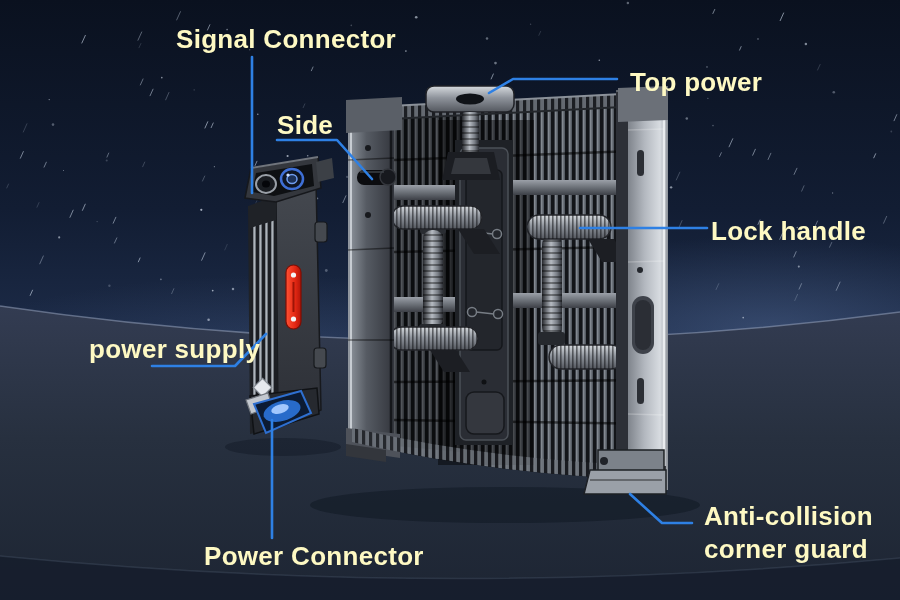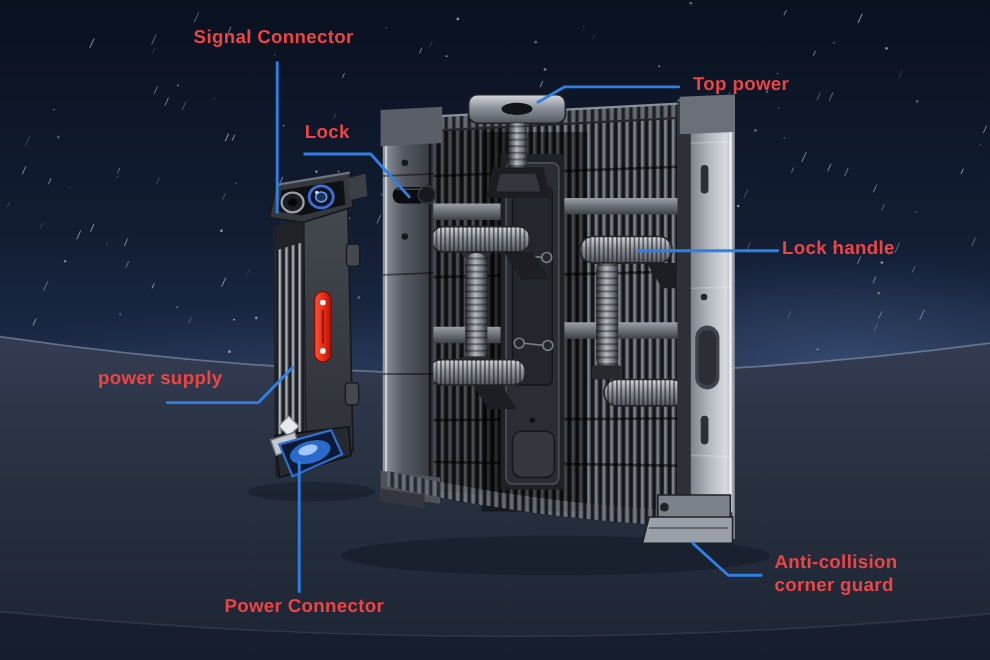--- a/index.html
+++ b/index.html
@@ -3,21 +3,21 @@
 <meta charset="utf-8">
 <style>
   html,body{margin:0;padding:0;}
   body{
     width:900px;height:600px;position:relative;overflow:hidden;
     background:#0b1220;
     font-family:"Liberation Sans", sans-serif;
   }
   #scene{position:absolute;left:0;top:0;}
   .label{
-    position:absolute;color:#ef4444;font-size:17px;font-weight:700;
+    position:absolute;color:#fef9c3;font-size:26px;font-weight:700;
     letter-spacing:.3px;white-space:nowrap;line-height:1.25;
     text-rendering:optimizeLegibility;
   }
   .label.multiline{white-space:pre-line;margin-top:10px;}
 </style>
 </head>
 <body>
 
 <svg id="scene" width="900" height="600" viewBox="0 0 900 600">
   <defs>
@@ -440,18 +440,18 @@
     <polyline points="617,79 513,79 489,93"></polyline>
     <polyline points="707,228 580,228"></polyline>
     <polyline points="152,366 235,366 266,334"></polyline>
     <polyline points="272,420 272,538"></polyline>
     <polyline points="630,494 662,523 692,523"></polyline>
   </g>
 </svg>
 
 <div class="label" style="left:176px;top:23px">Signal Connector</div>
 <div class="label" style="left:630px;top:66px">Top power</div>
-<div class="label" style="left:277px;top:109px">Lock</div>
+<div class="label" style="left:277px;top:109px">Side</div>
 <div class="label" style="left:711px;top:215px">Lock handle</div>
 <div class="label" style="left:89px;top:333px">power supply</div>
 <div class="label" style="left:204px;top:540px">Power Connector</div>
 <div class="label multiline" style="left:704px;top:490px">Anti-collision
 corner guard</div>
 
 </body></html>

